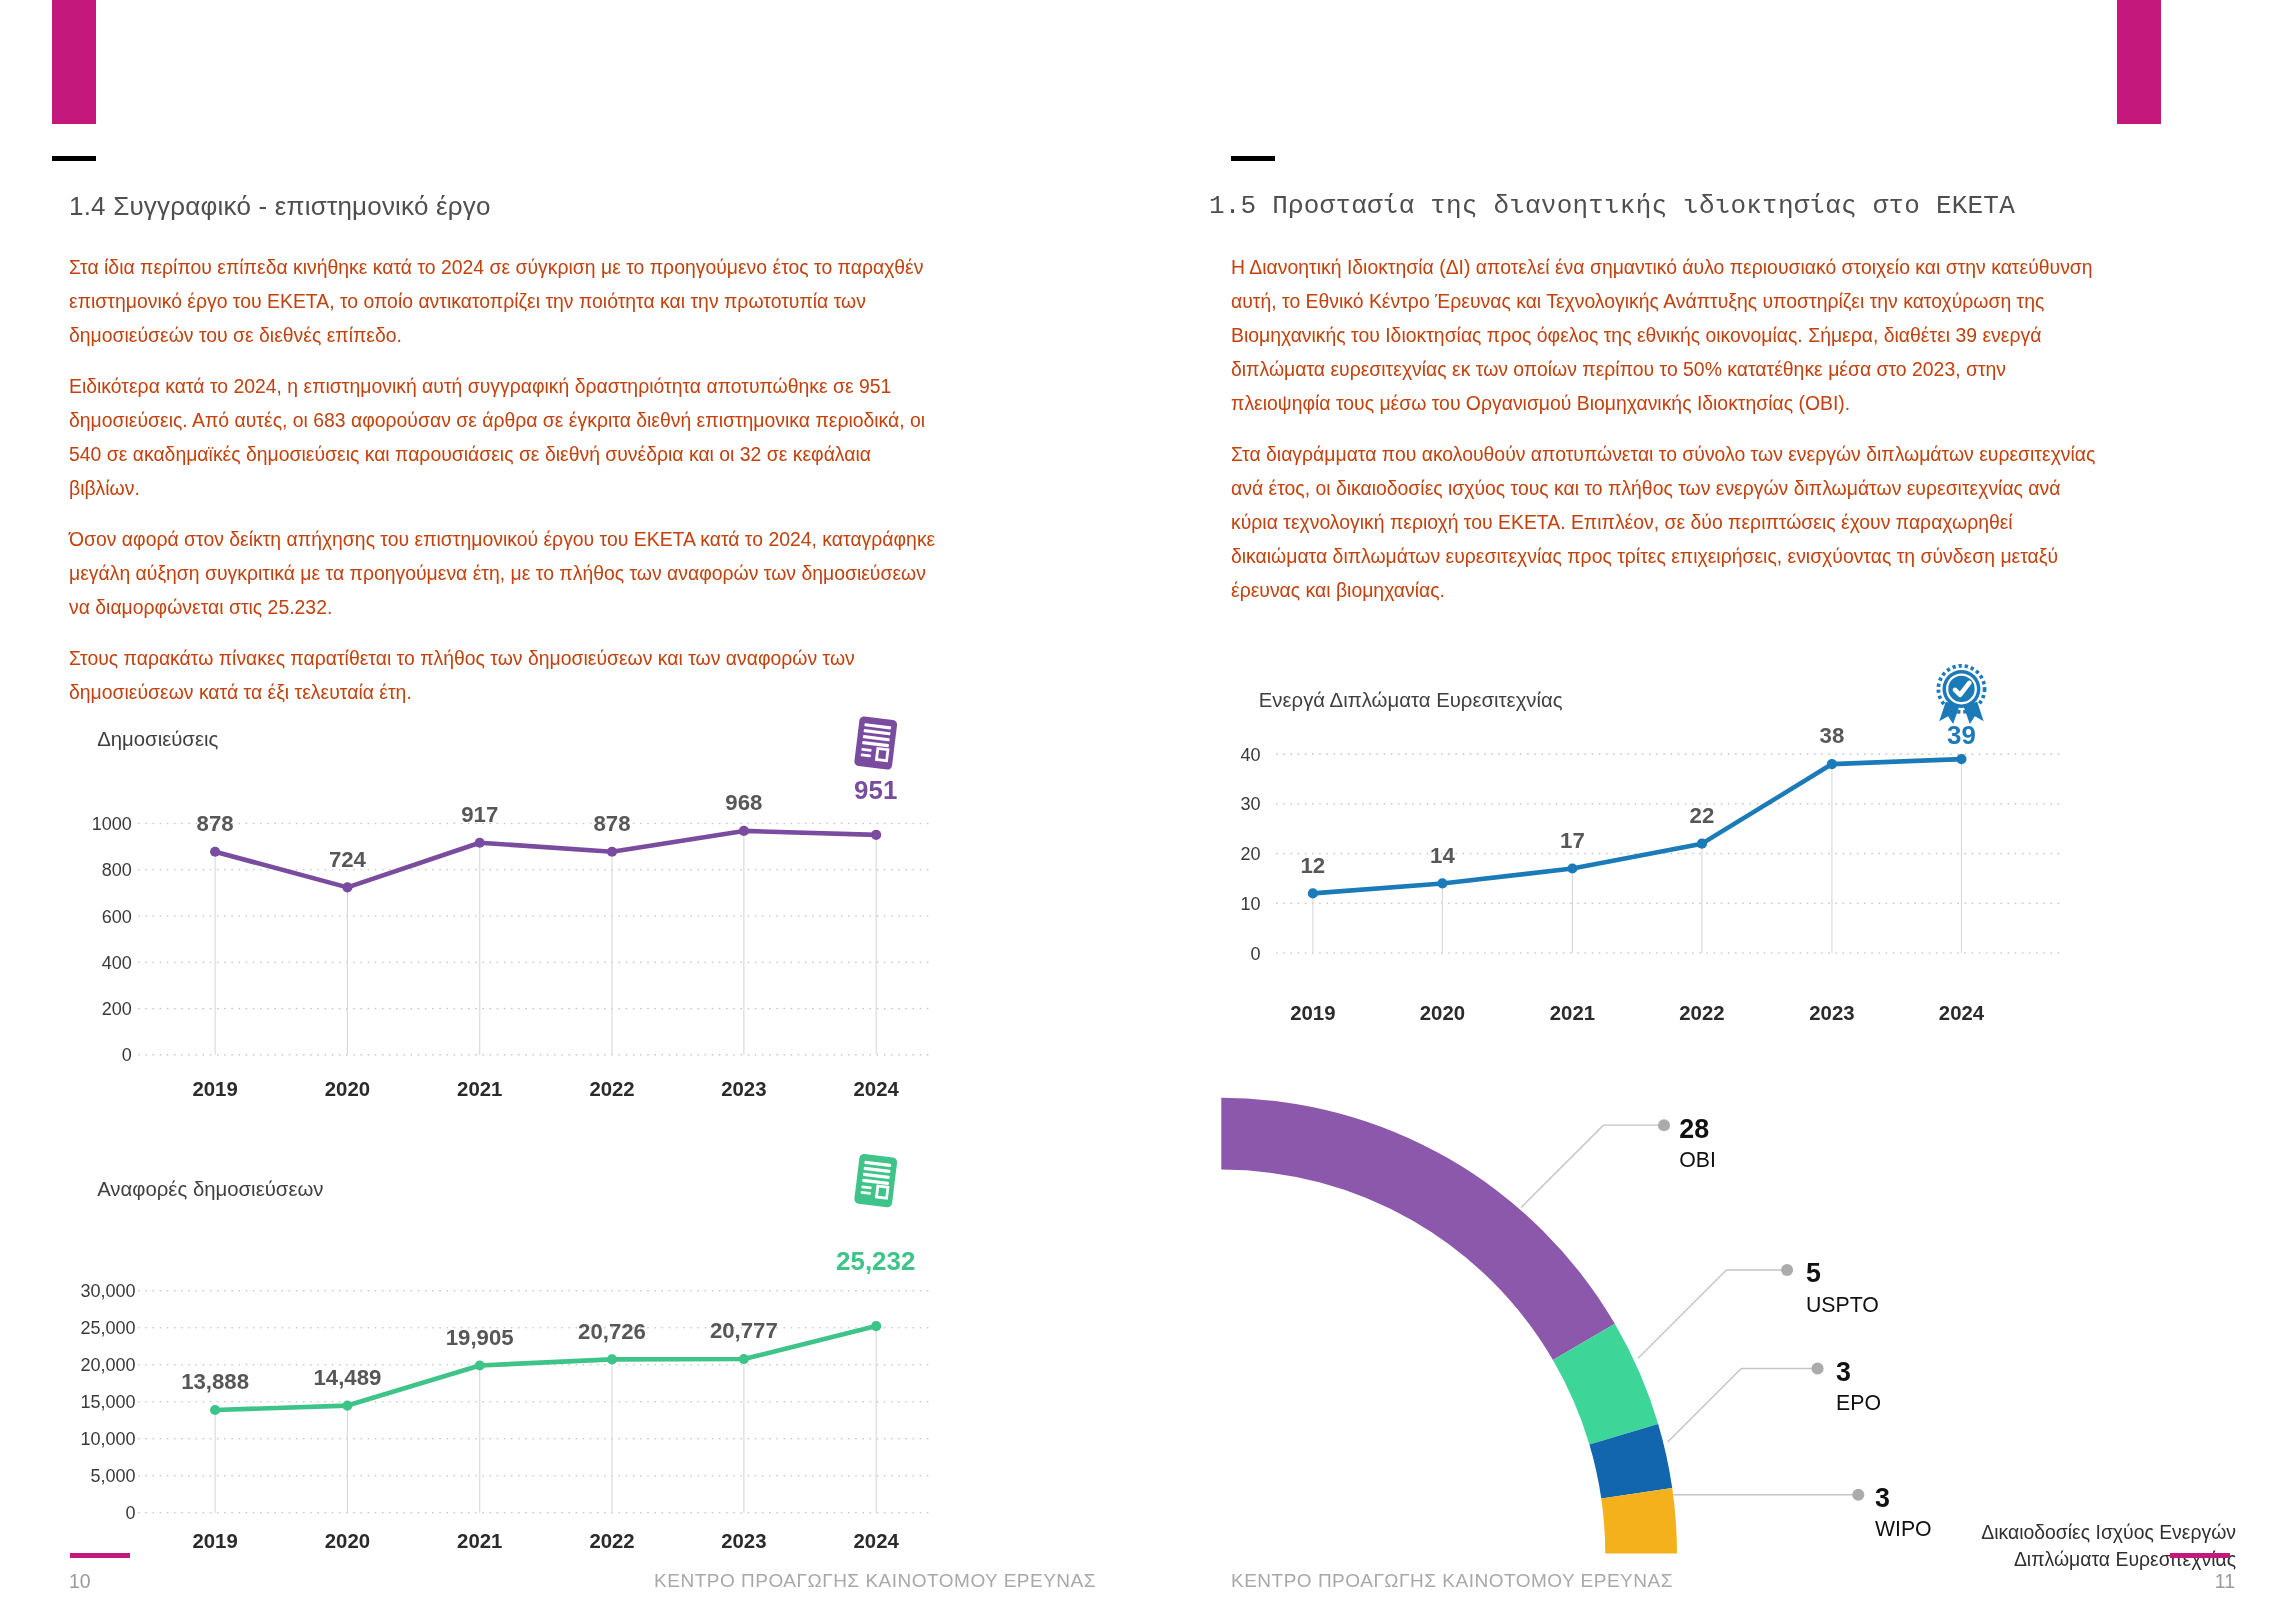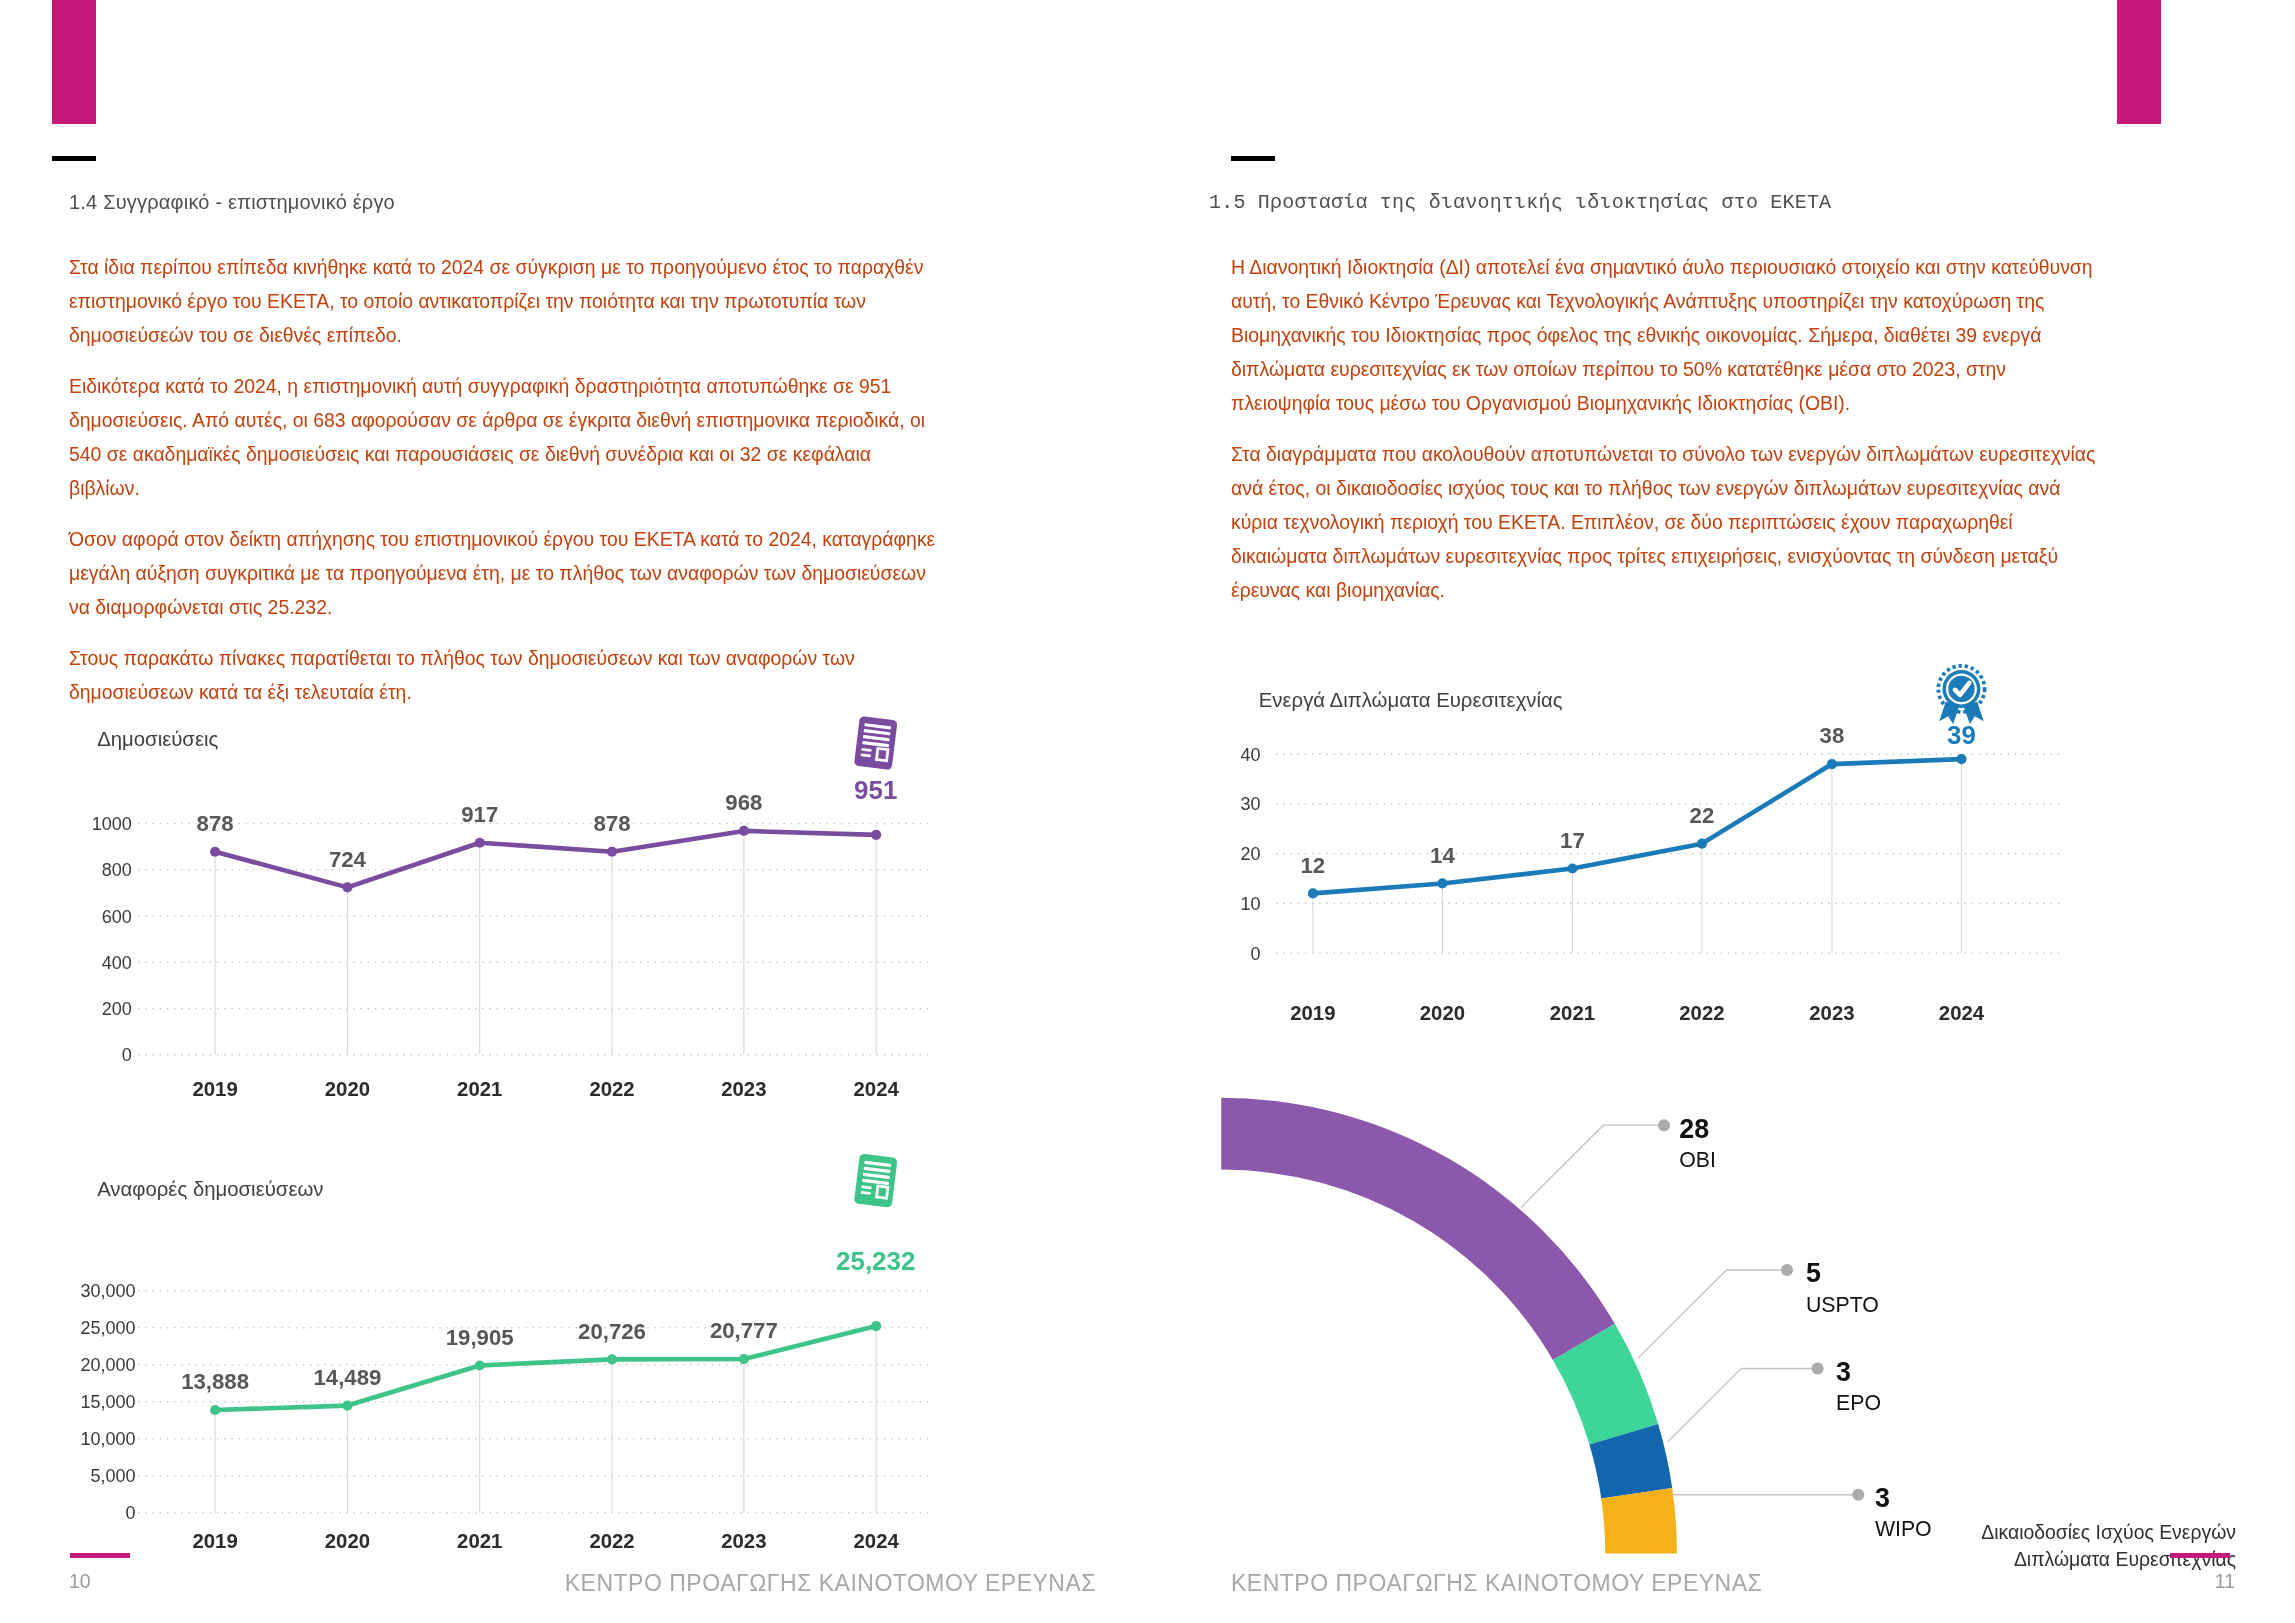--- a/index.html
+++ b/index.html
@@ -1,24 +1,24 @@
 <!DOCTYPE html>
 <html style="font-size:7.4px"><head>
 <meta charset="utf-8">
 <style>
   * { margin:0; padding:0; box-sizing:border-box; }
   html,body { width:2295px; height:1623px; background:#ffffff; overflow:hidden;
               font-family:"Liberation Sans", sans-serif; }
   .abs { position:absolute; }
   .pink-bar  { background:#C4187C; }
   .black-rule{ background:#000000; }
-  .heading { font-size:20px; color:#4F4F4F; font-weight:400; letter-spacing:0.2px; }
+  .heading { font-size:26px; color:#4F4F4F; font-weight:400; letter-spacing:0.2px; }
   .bodycol { font-size:19.4px; color:#c2410c; line-height:34px; }
   .bodycol p { margin-bottom:17px; }
-  .footer-text { font-size:23px; color:#A8A8A8; letter-spacing:0.5px; }
+  .footer-text { font-size:19px; color:#A8A8A8; letter-spacing:0.5px; }
   .page-num    { font-size:19.4px; color:#9B9B9B; }
   .legend { font-size:19.4px; color:#2F2F2F; line-height:27px; text-align:right; }
   svg { font-family:"Liberation Sans", sans-serif; }
   .ctitle { font-size:44px; fill:#3F3F3F; }
   .tick   { font-size:39px; fill:#3A3A3A; }
   .year   { font-size:44px; fill:#2B2B2B; font-weight:700; }
   .dlabel { font-size:48px; fill:#575757; font-weight:700; }
   .flabel { font-size:56px; font-weight:700; }
   .cnum   { font-size:58px; fill:#111111; font-weight:700; }
   .corg   { font-size:46px; fill:#111111; }

